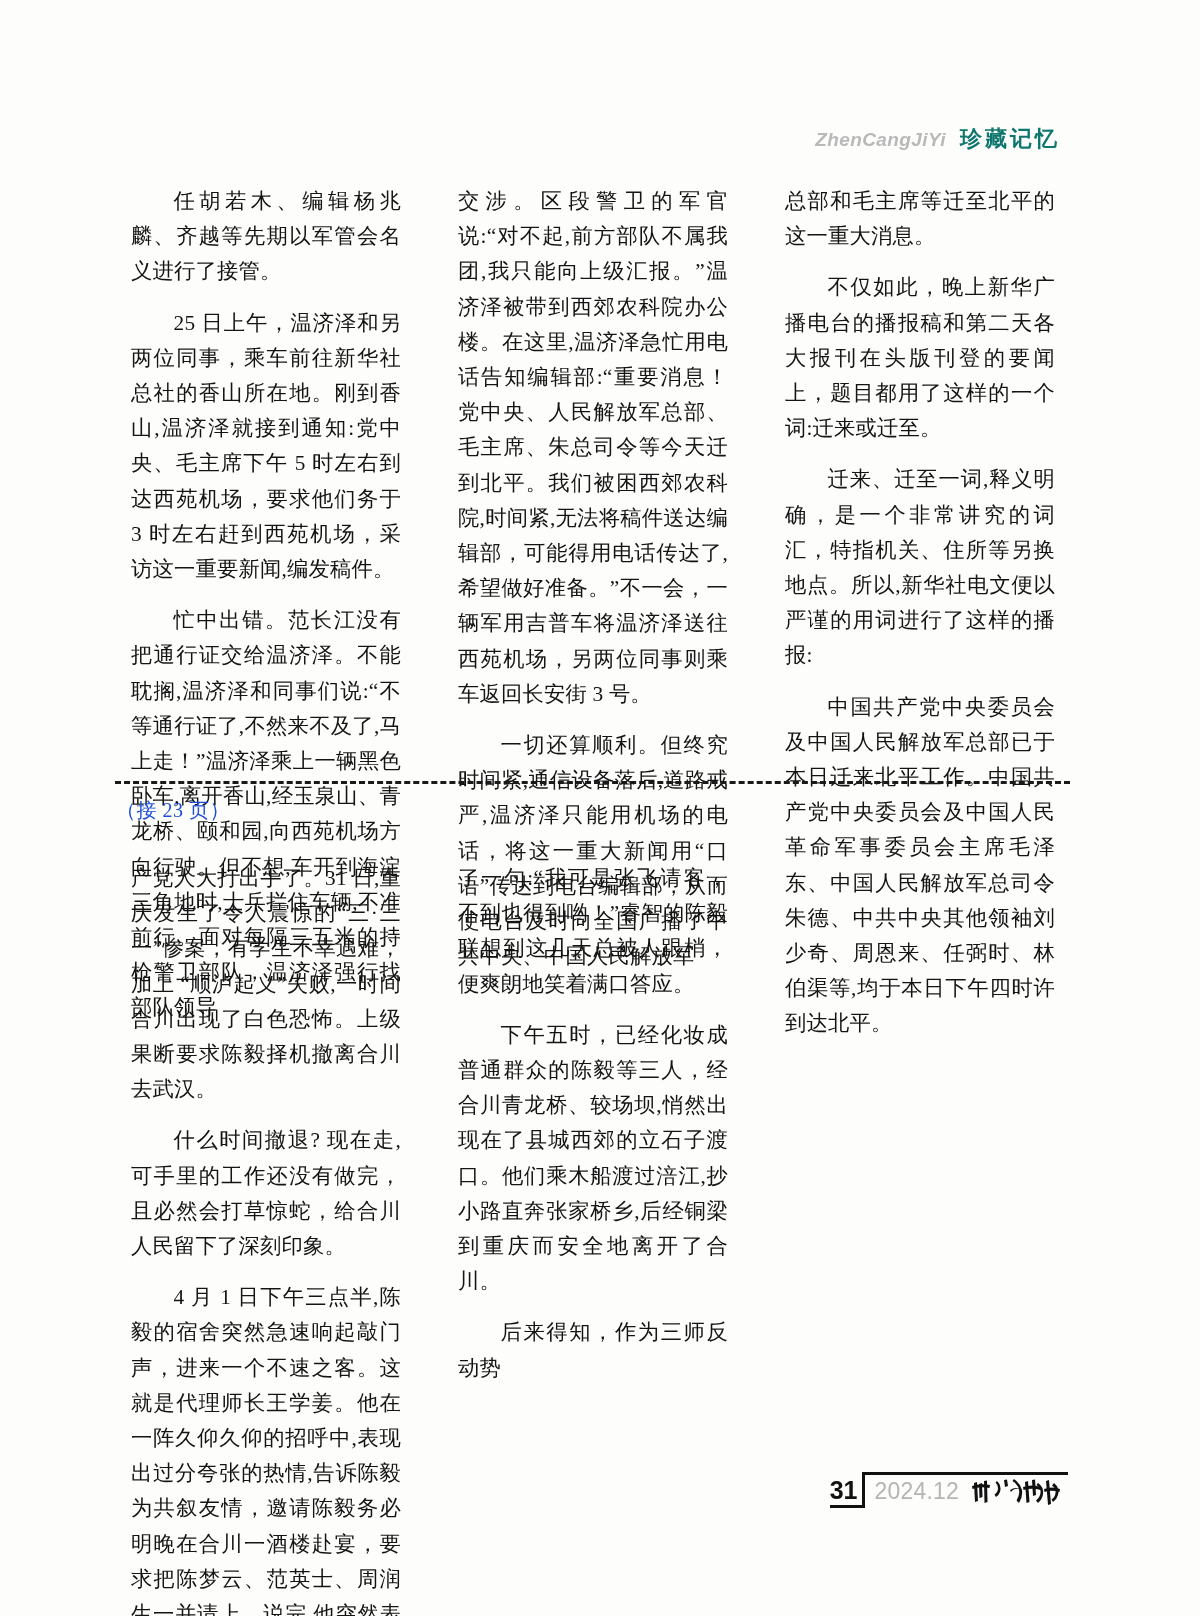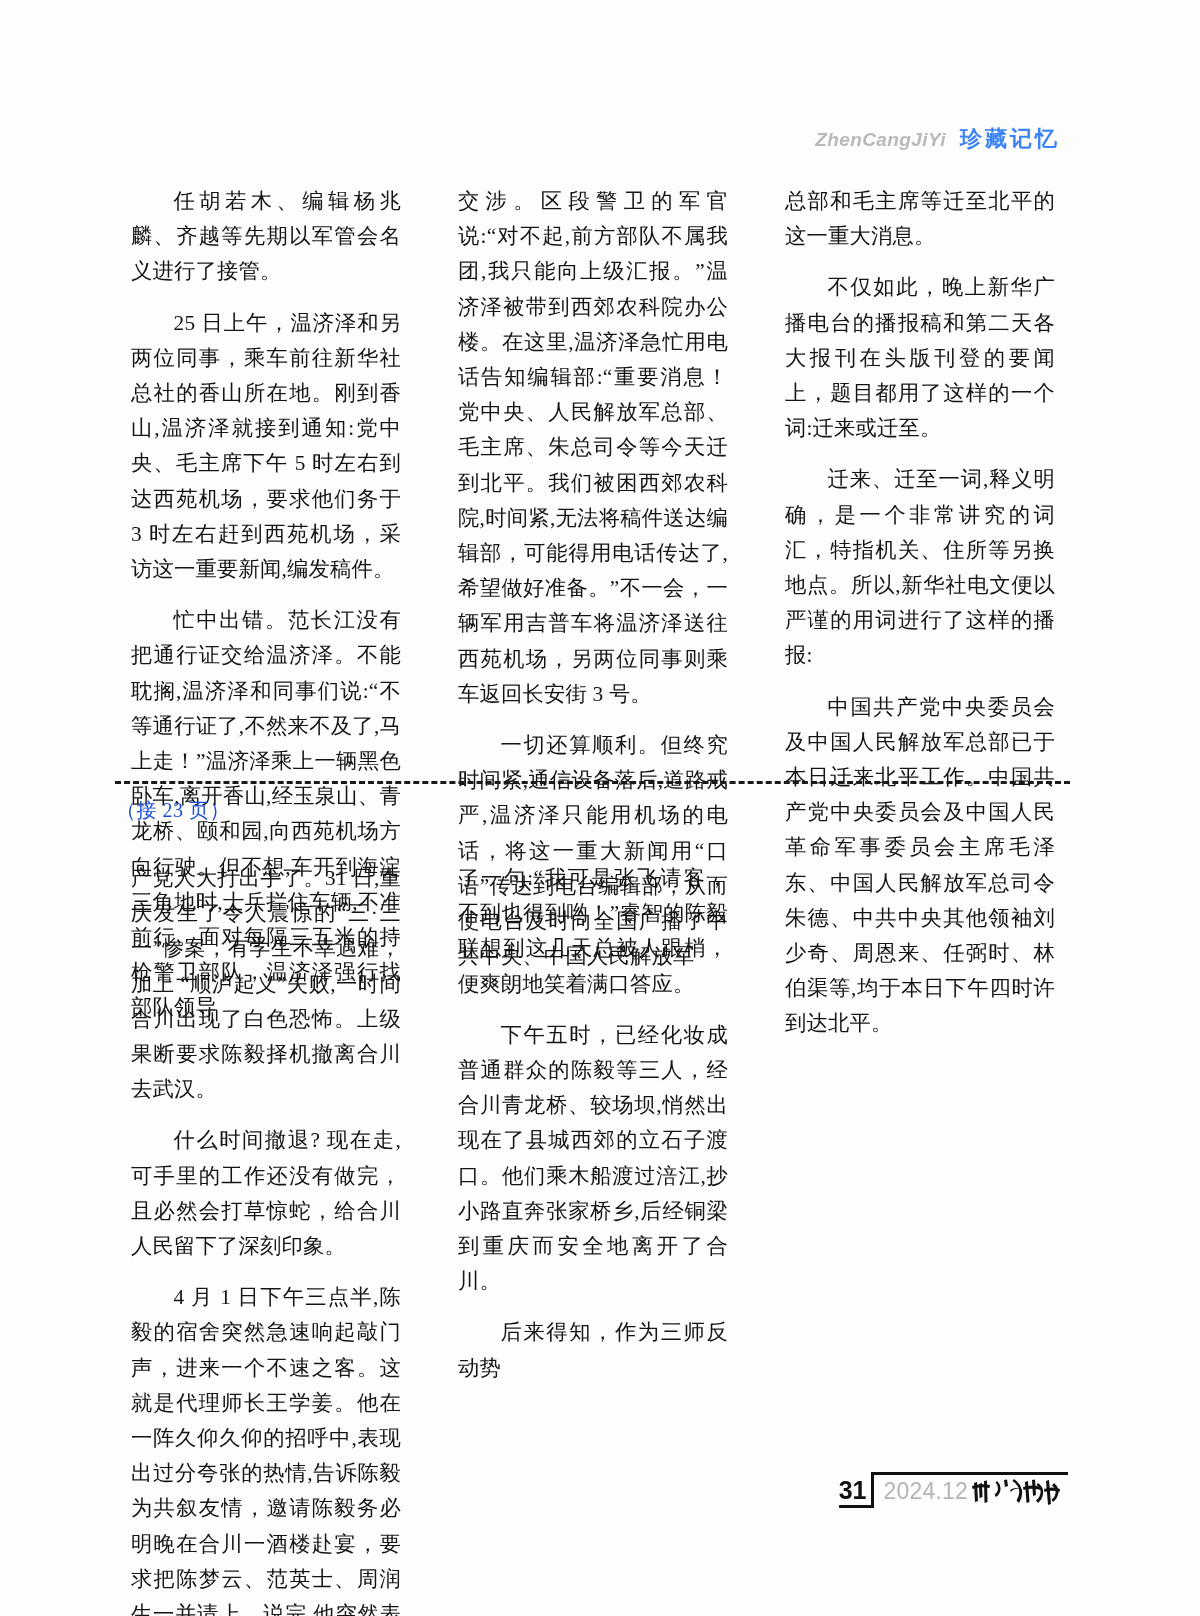--- a/index.html
+++ b/index.html
@@ -40,21 +40,21 @@
     letter-spacing: 0.4px;
     color: #b9b9b9;
     font-style: italic;
     font-weight: 600;
   }
   .rh-cn {
     position: relative;
     font-family: "DejaVu Sans", sans-serif;
     font-size: 22px;
     font-weight: 700;
-    color: #3b82f6;
+    color: #0f766e;
     letter-spacing: 3px;
     padding: 2px 2px 2px 2px;
   }
   .rh-cn::before {
     content: "";
     position: absolute;
     left: 26px;
     top: -4px;
     width: 24px;
     height: 26px;
@@ -149,21 +149,21 @@
     border-bottom: 3px solid #111111;
     line-height: 30px;
     margin-left: 24px;
   }
   .footer-box {
     border-top: 3px solid #111111;
     border-left: 3px solid #111111;
     display: flex;
     align-items: center;
     padding: 0 6px 0 9px;
-    gap: 2px;
+    gap: 11px;
   }
   .issue-date {
     font-family: "Liberation Sans", sans-serif;
     font-size: 23px;
     color: #b4b4b4;
     letter-spacing: 0.2px;
     font-weight: 500;
   }
   .logo {
     display: flex;

